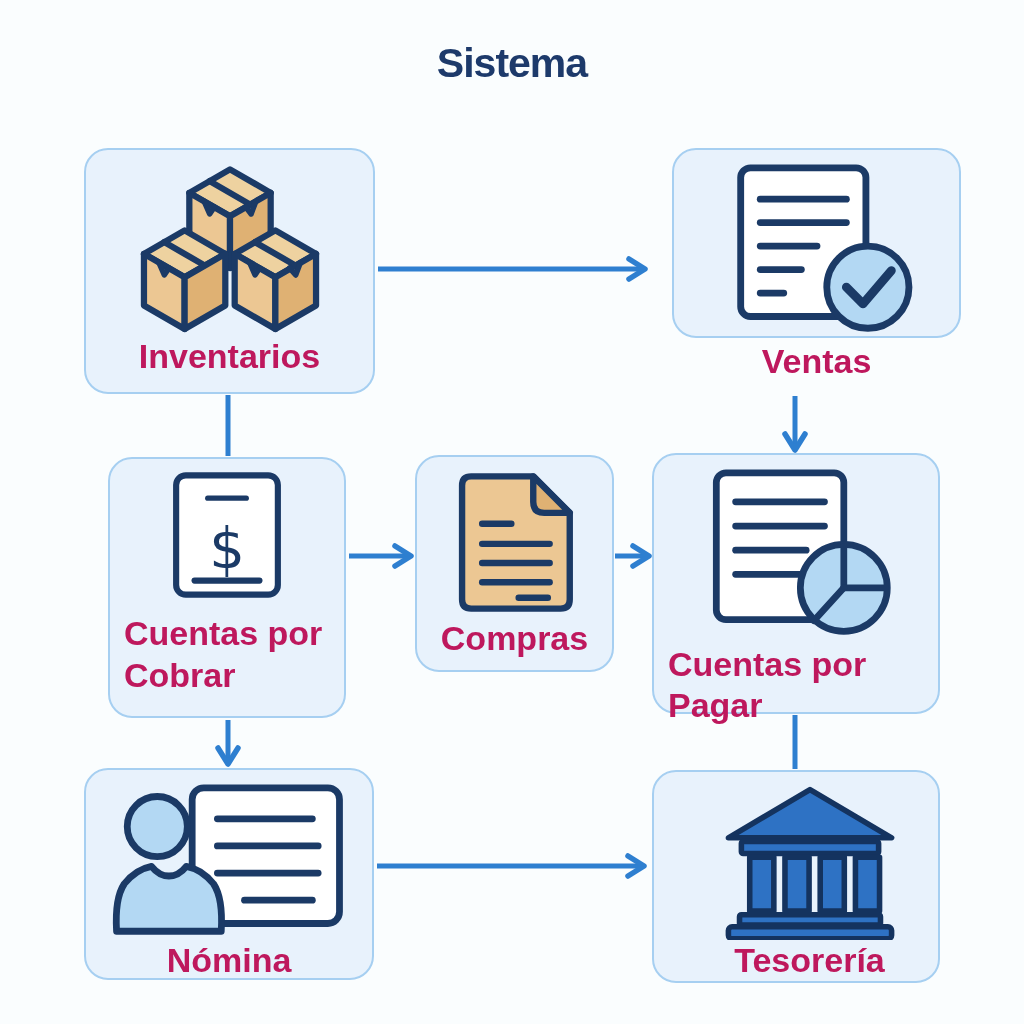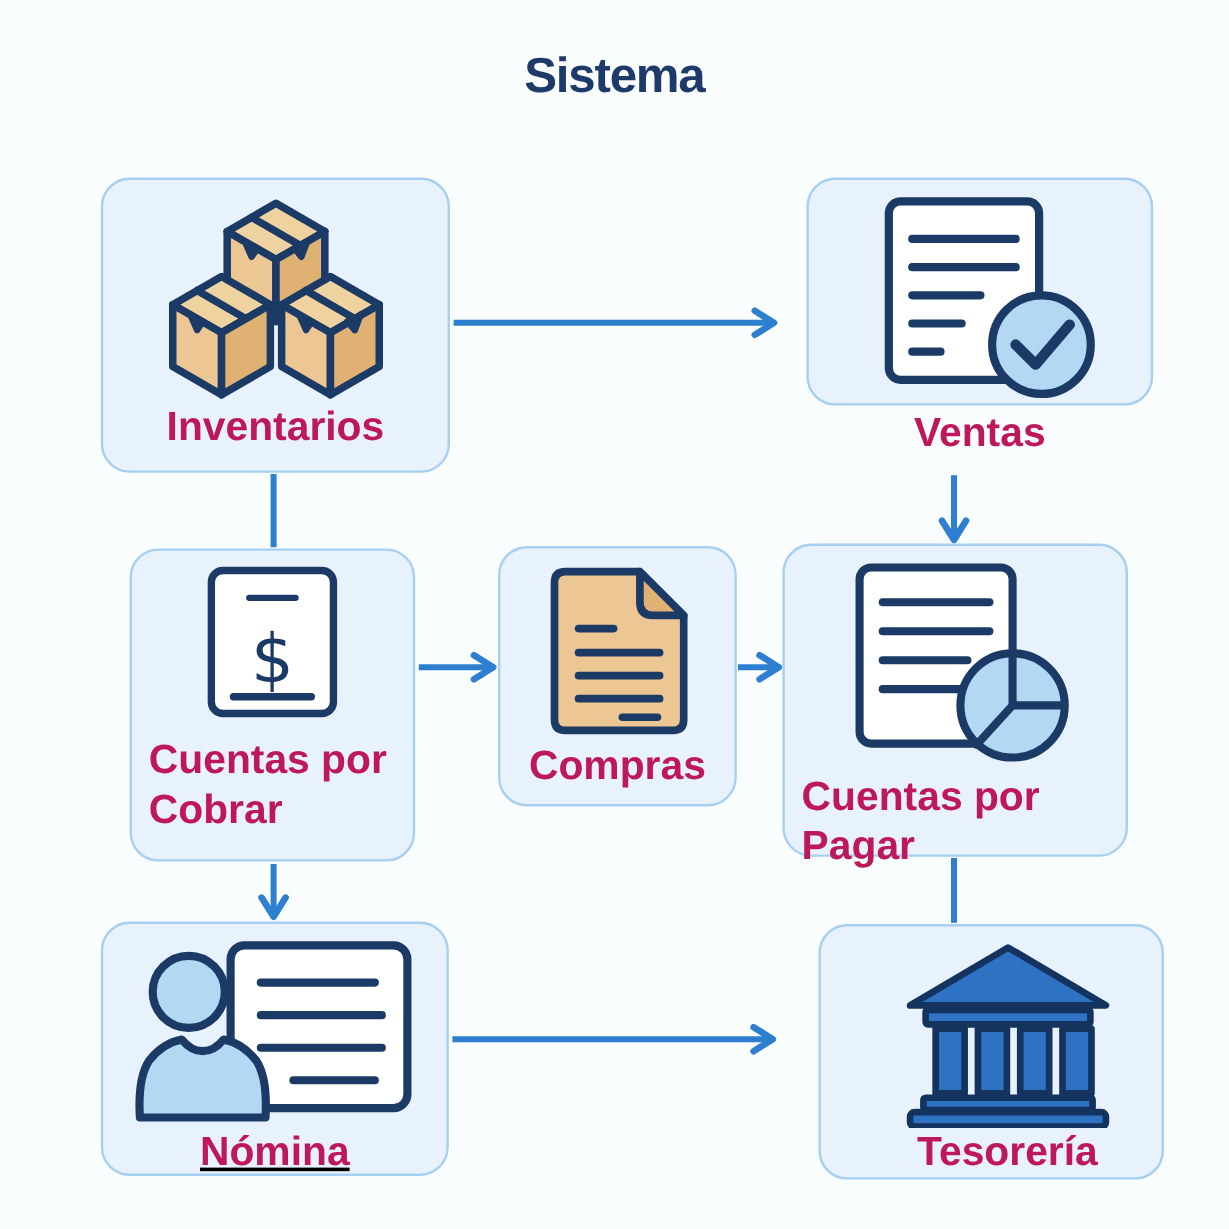--- a/index.html
+++ b/index.html
@@ -29,22 +29,22 @@
   }
   .node-label {
     font-weight:bold; font-size:34px; color:#be185d;
     text-align:left; line-height:1.22; padding:0 14px 20px 14px;
   }
   #node-inventarios   { left:84px;  top:148px; width:291px; height:246px; }
   #node-ventas        { left:653px; top:148px; width:289px; height:190px;margin-left:19px; }
   #node-cuentas-pagar { left:108px; top:457px; width:238px; height:261px; }
   #node-compras       { left:415px; top:455px; width:199px; height:217px; }
   #node-cuentas-cobrar{ left:652px; top:453px; width:288px; height:261px; }
-  #node-nomina        { left:84px;  top:768px; width:290px; height:212px;text-decoration:underline; }
-  #node-tesoreria     { left:682px; top:770px; width:288px; height:213px;padding-left:27px; }
+  #node-nomina        { left:84px;  top:768px; width:290px; height:212px; }
+  #node-tesoreria     { left:652px; top:770px; width:288px; height:213px;padding-left:27px; }
   svg { display:block; }
 </style>
 </head>
 <body>
 
 <div class="title">Sistema</div>
 
 <svg class="connector-layer" width="1024" height="1024" viewBox="0 0 1024 1024">
   <defs>
     <marker id="arrowhead" markerUnits="userSpaceOnUse" markerWidth="34" markerHeight="34" refX="23" refY="17" orient="auto">

